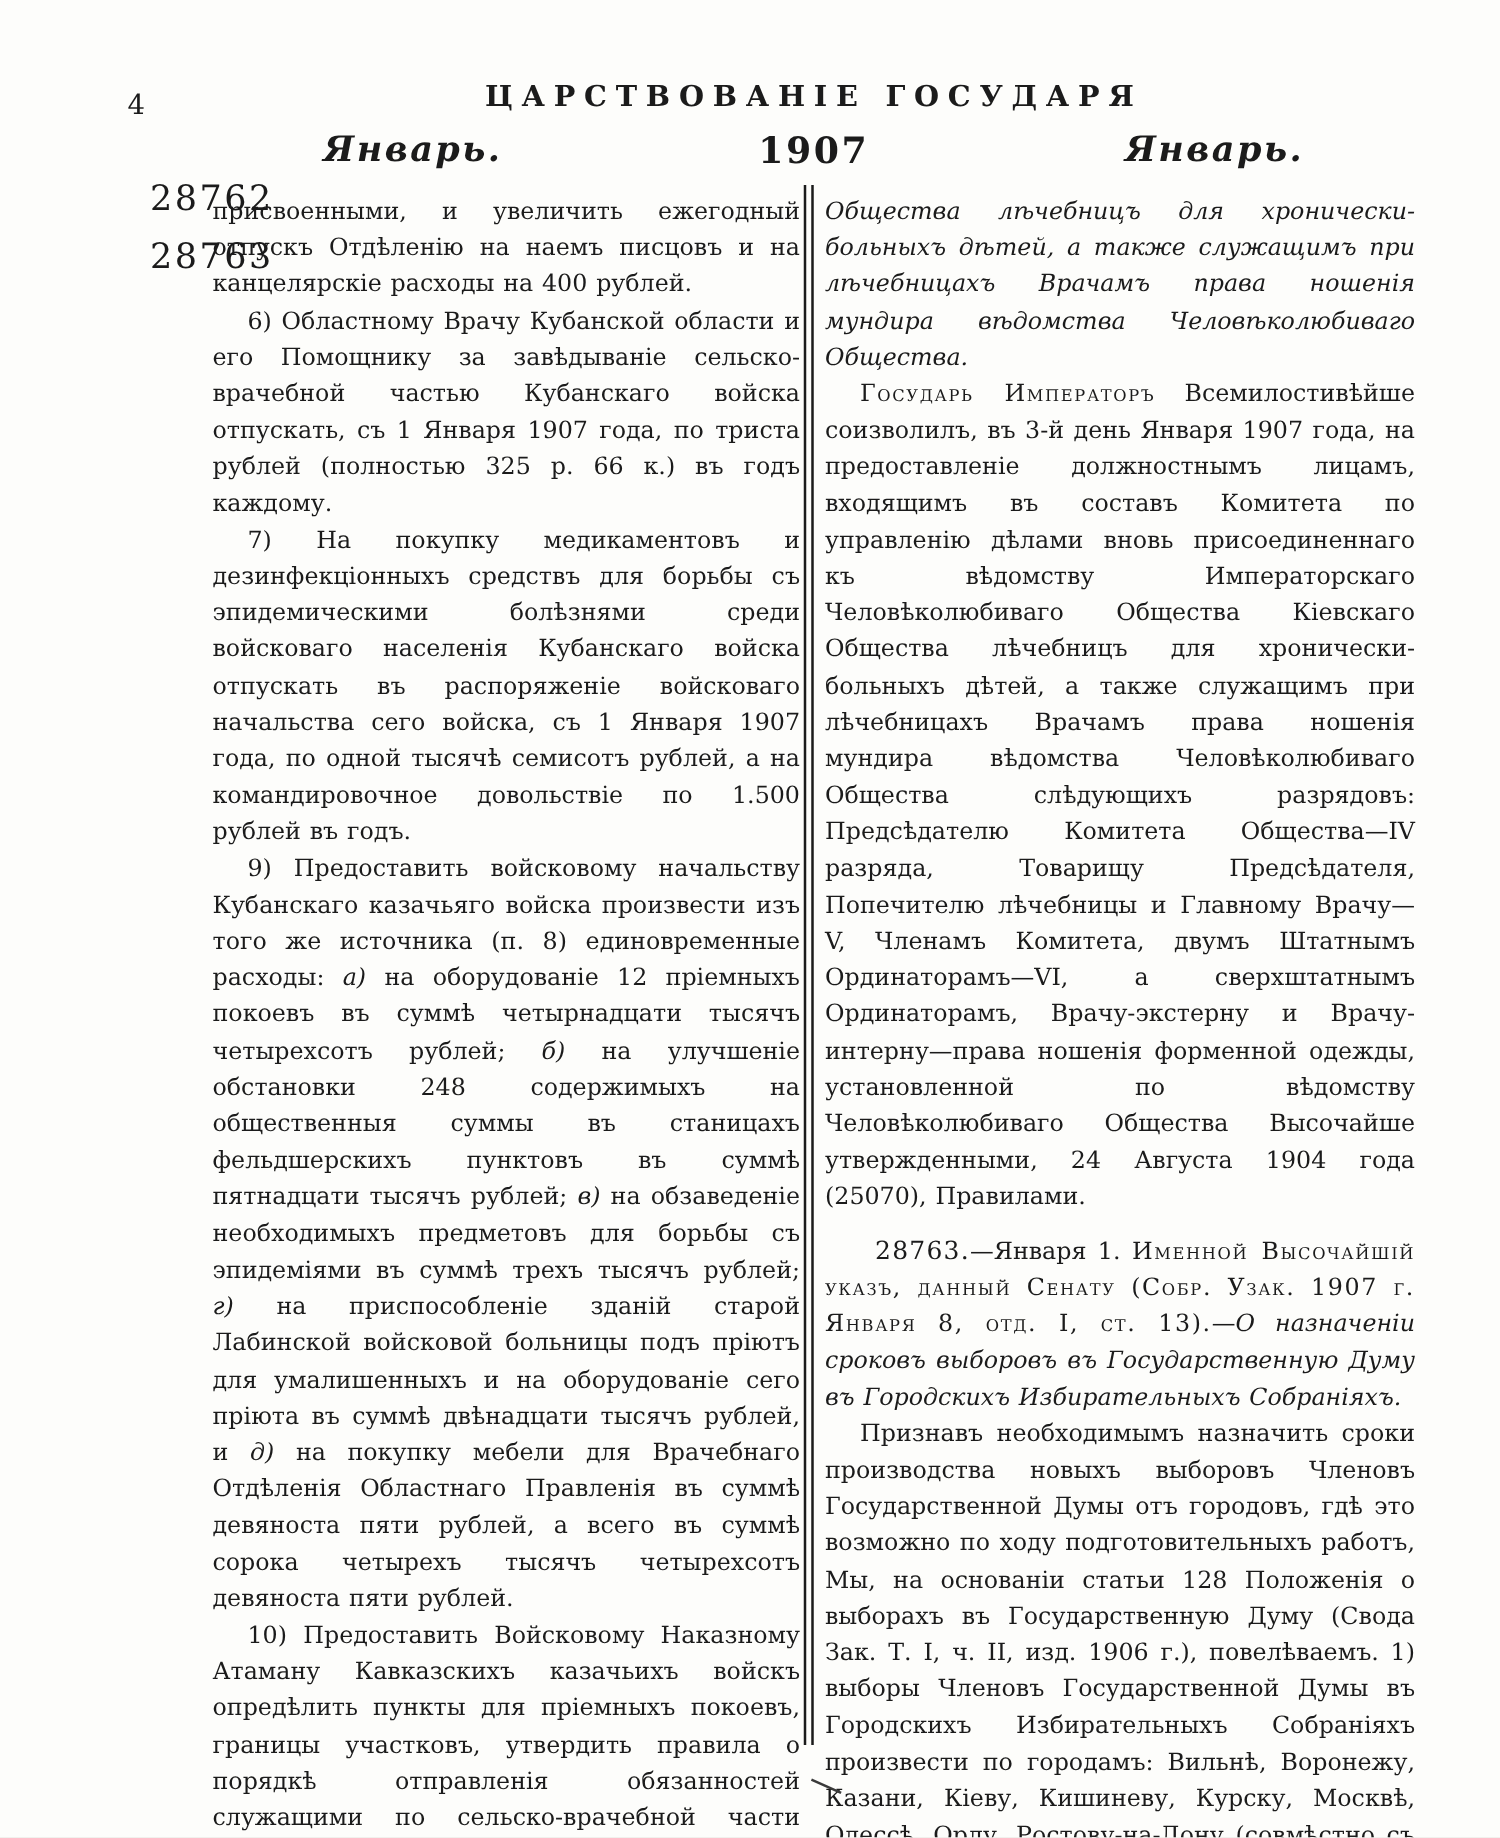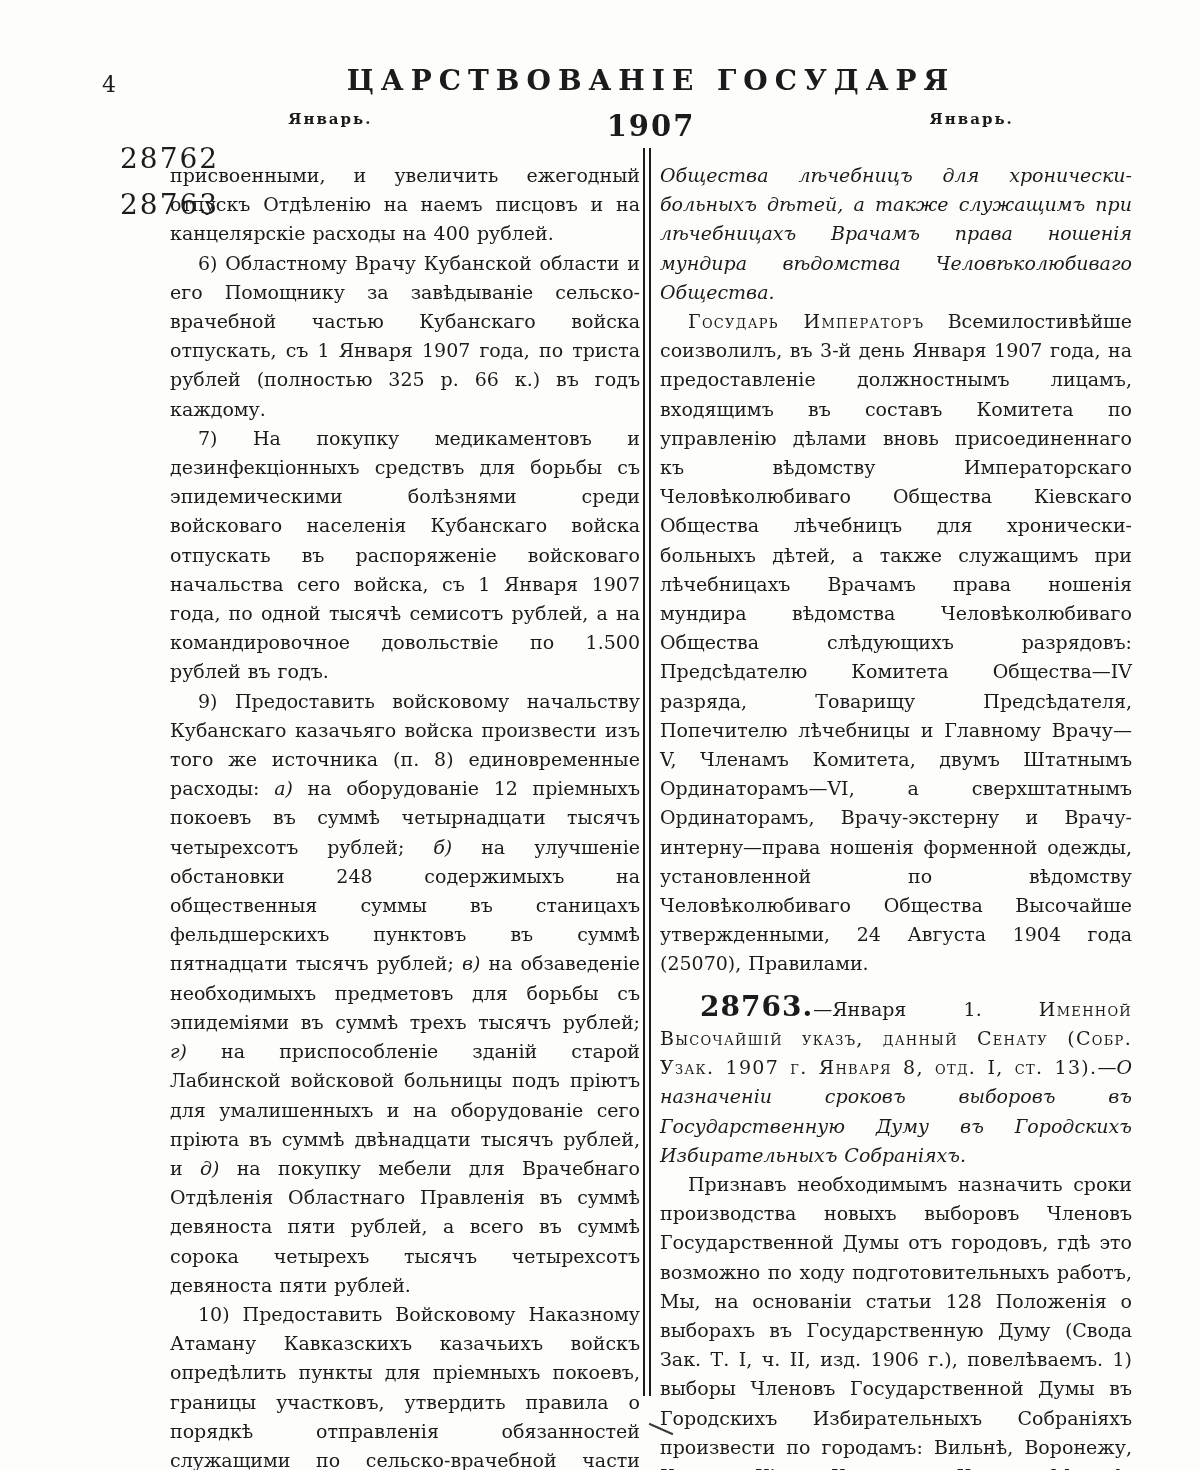--- a/index.html
+++ b/index.html
@@ -10,26 +10,26 @@
     background:#fdfdfb;
     color:#1b1b1b;
     font-family:"DejaVu Serif", serif;
     overflow:hidden;
   }
   .content { position:absolute; left:170px; top:64px; width:962px; }
 
   
   .pagenum { position:absolute; left:-68px; top:8px; font-size:22px; }
   .title {
-    text-align:center; font-weight:bold; font-size:28px;
+    text-align:center; font-weight:bold; font-size:23px;
     letter-spacing:7px; white-space:nowrap;
   }
   .months { display:flex; margin-top:12px; }
   .months > div { flex:1; text-align:center; }
-  .month { font-weight:bold; font-size:15px; letter-spacing:2px;text-align:center; }
+  .month { font-style:italic; font-weight:bold; font-size:28px; letter-spacing:2px;text-align:center; }
   .year  { font-weight:bold; font-size:29px; letter-spacing:2px; }
 
   
   .margin-num {
     position:absolute; left:86px;
     font-weight:normal; font-size:28px; letter-spacing:2px;margin-left:34px;
   }
   .margin-num.n1 { top:142px; }
   .margin-num.n2 { top:188px; }
 
@@ -39,21 +39,21 @@
   .col.right { width:472px; margin-left:20px; }
   .col p {
     margin:0; text-indent:28px; text-align:justify;
     font-size:19px; line-height:29.2px;
     word-spacing:1px;
   }
   .col p.noindent { text-indent:0; }
   .col p.entry { margin-top:14px; text-indent:40px; }
   .seg-i { font-style:italic; }
   .seg-sc { font-variant:small-caps; letter-spacing:1.3px; }
-  .seg-num { font-size:28px; font-weight:bold; letter-spacing:1px; line-height:1; }
+  .seg-num { font-size:20px; font-weight:normal; letter-spacing:1px; line-height:1; }
 
   
   .divider {
     position:absolute; left:643px; top:148px;
     width:4px; height:1248px;
     border-left:2px solid #1b1b1b; border-right:2px solid #1b1b1b;
   }
   
   .artifact {
     position:absolute; left:648px; top:1428px;

